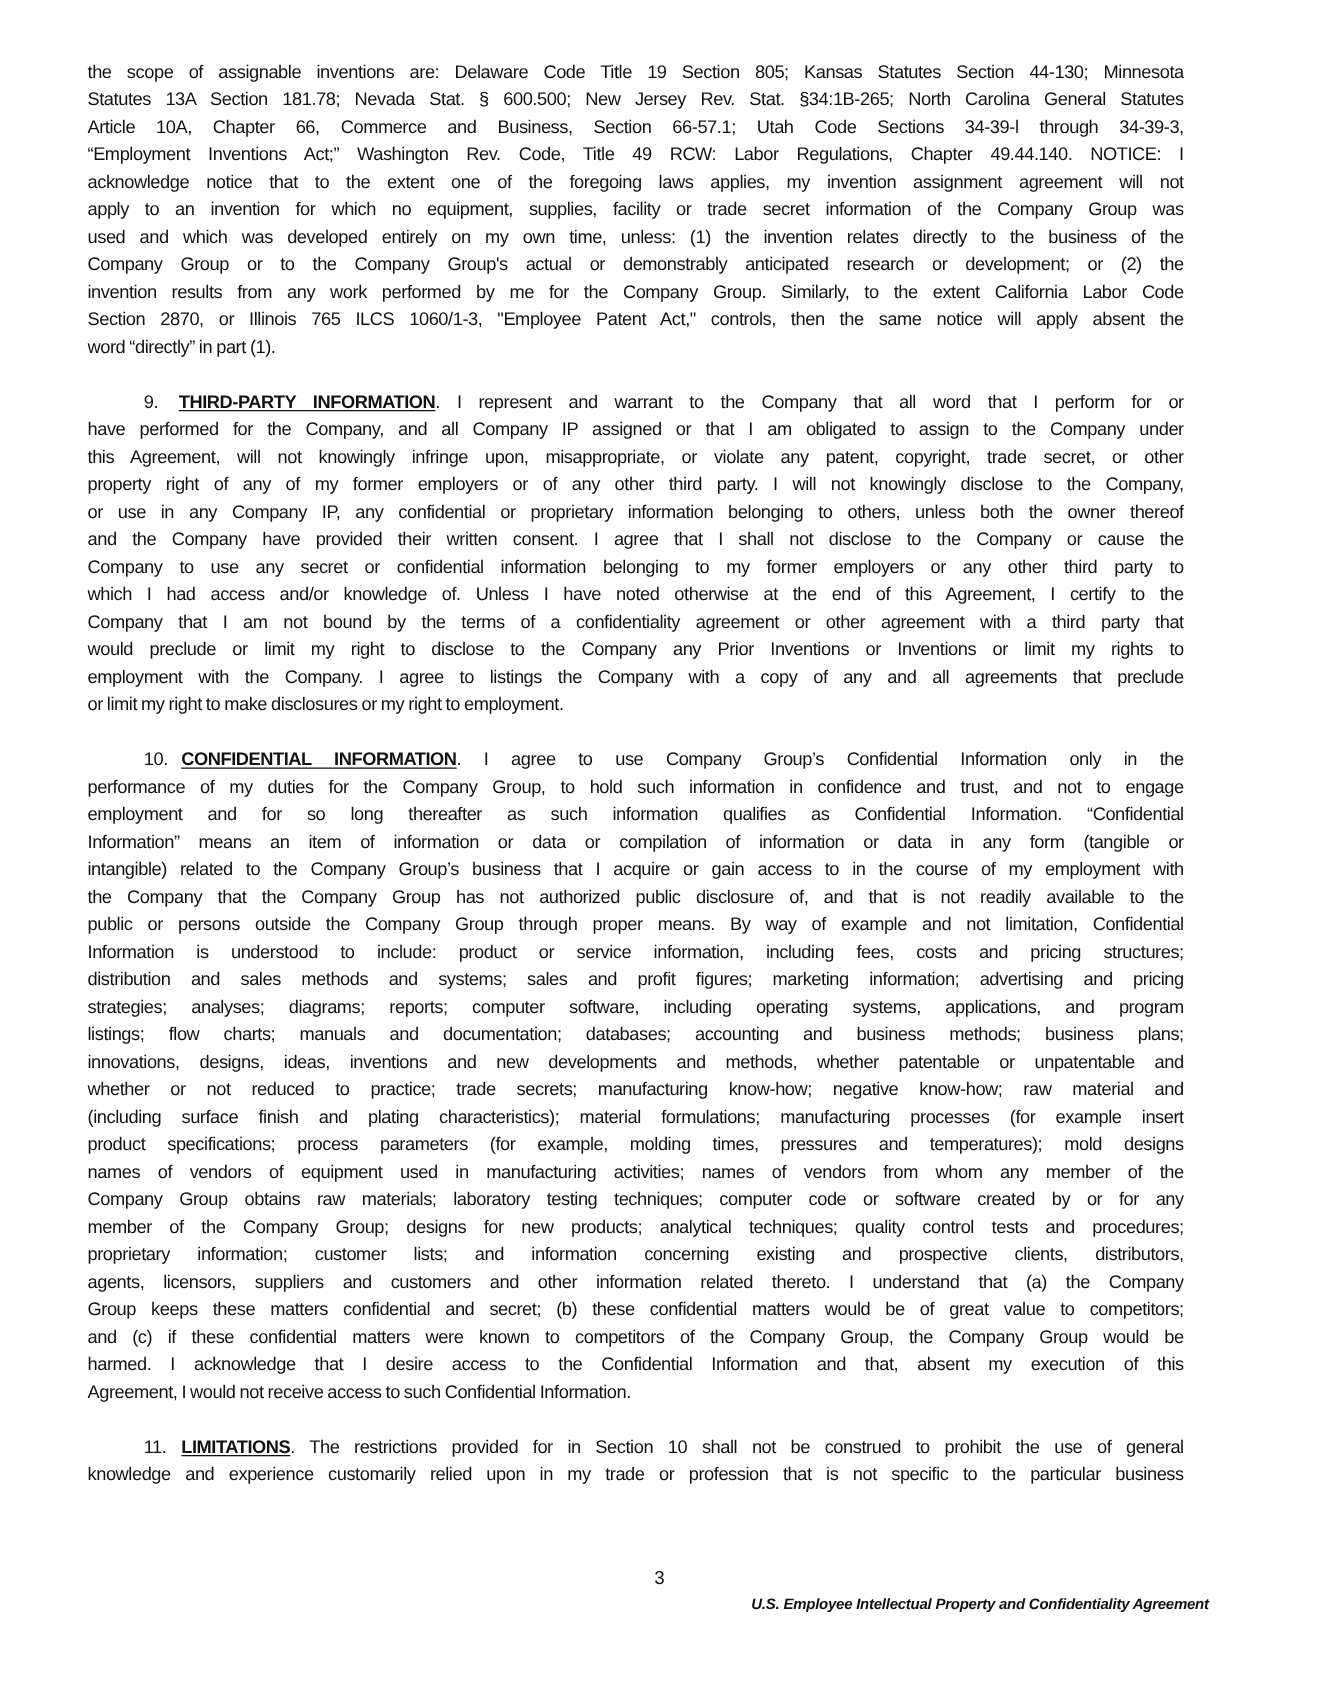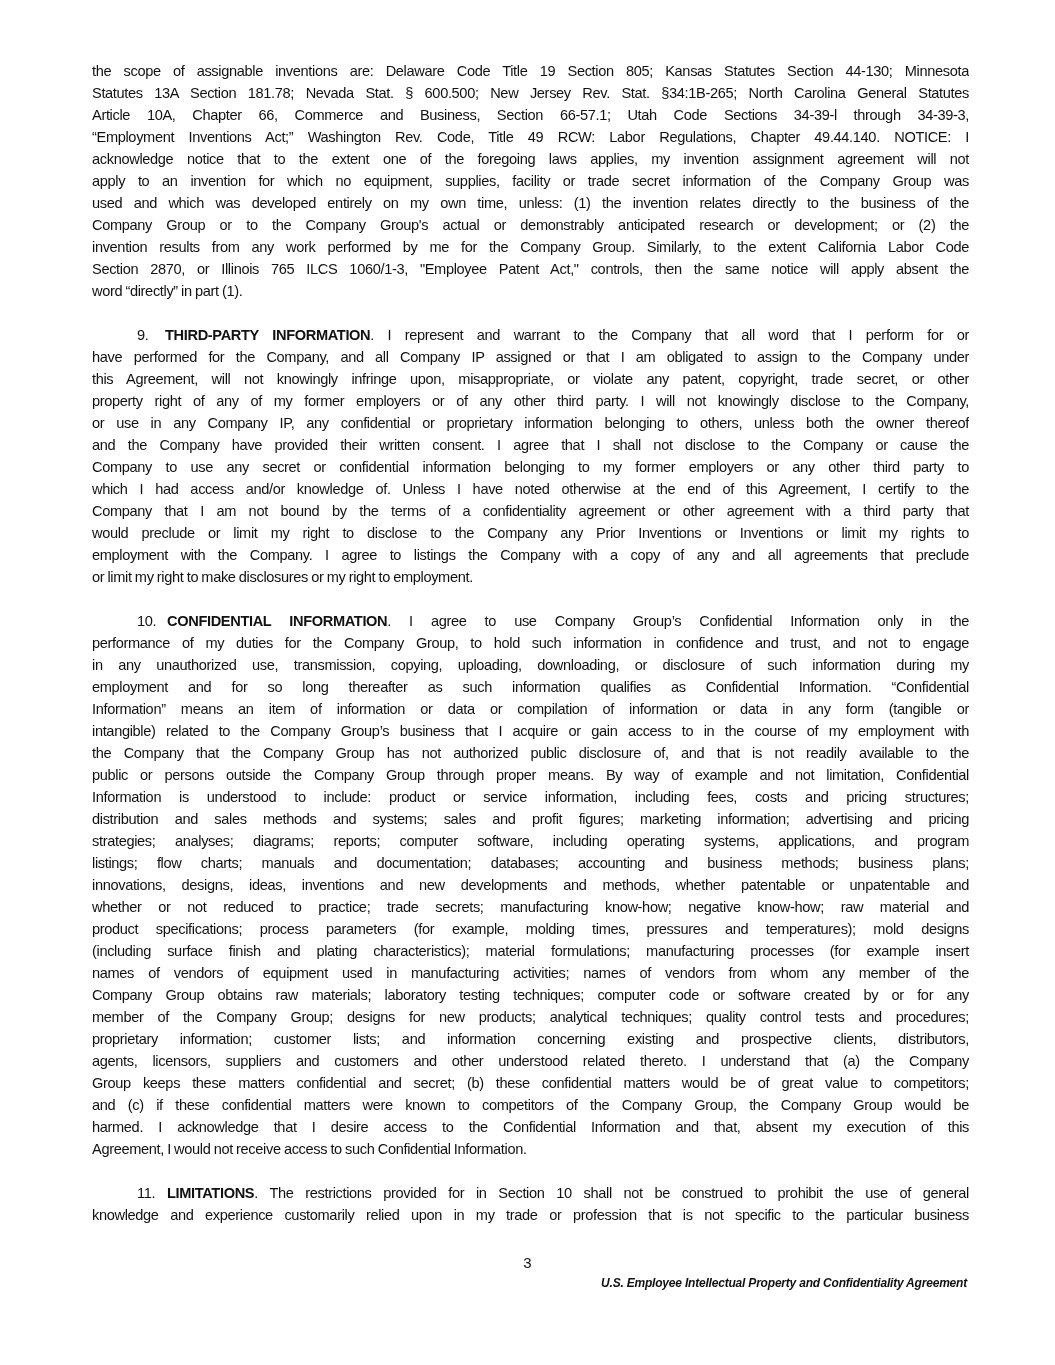--- a/index.html
+++ b/index.html
@@ -17,24 +17,23 @@
     }
     .page {
       position: absolute;
       left: 0; top: 0;
       width: 1055px;
       height: 1365px;
       background: #ffffff;
     }
     .body-text {
       position: absolute;
-      left: 92px;
+      left: 70px;
       top: 47px;
       width: 877px;
-      margin-top: 13px;
     }
     .para {
       margin: 0;
     }
     .line {
       display: block;
       height: 22px;
       line-height: 22px;
       font-size: 14.6px;
       letter-spacing: -0.35px;
@@ -48,20 +47,21 @@
       text-align-last: left;
     }
     .line.indent {
       padding-left: 45px;
     }
     .para-gap {
       height: 22px;
     }
     .heading {
       font-weight: bold;
+      text-decoration: underline;
       text-underline-offset: 2px;
     }
     .num {
       display: inline-block;
     }
     .num.n9 { width: 28px; }
     .num.n10, .num.n11 { width: 30px; }
     .page-number {
       position: absolute;
       left: 0;
@@ -119,39 +119,38 @@
       <span class="line">would preclude or limit my right to disclose to the Company any Prior Inventions or Inventions or limit my rights to</span>
       <span class="line">employment with the Company.  I agree to listings the Company with a copy of any and all agreements that preclude</span>
       <span class="line last">or limit my right to make disclosures or my right to employment.</span>
     </div>
 
     <div class="para-gap"></div>
 
     <div class="para">
       <span class="line indent"><span class="num n10">10.</span><span class="heading">CONFIDENTIAL INFORMATION</span><span>.  I agree to use Company Group’s Confidential Information only in the</span></span>
       <span class="line">performance of my duties for the Company Group, to hold such information in confidence and trust, and not to engage</span>
-      <span class="line">in any unauthorized use, transmission, copying, uploading, downloading, or disclosure of such information during my</span>
       <span class="line">employment and for so long thereafter as such information qualifies as Confidential Information. “Confidential</span>
       <span class="line">Information” means an item of information or data or compilation of information or data in any form (tangible or</span>
       <span class="line">intangible) related to the Company Group’s business that I acquire or gain access to in the course of my employment with</span>
       <span class="line">the Company that the Company Group has not authorized public disclosure of, and that is not readily available to the</span>
       <span class="line">public or persons outside the Company Group through proper means. By way of example and not limitation, Confidential</span>
       <span class="line">Information is understood to include: product or service information, including fees, costs and pricing structures;</span>
       <span class="line">distribution and sales methods and systems; sales and profit figures; marketing information; advertising and pricing</span>
       <span class="line">strategies; analyses; diagrams; reports; computer software, including operating systems, applications, and program</span>
       <span class="line">listings; flow charts; manuals and documentation; databases; accounting and business methods; business plans;</span>
       <span class="line">innovations, designs, ideas, inventions and new developments and methods, whether patentable or unpatentable and</span>
       <span class="line">whether or not reduced to practice; trade secrets; manufacturing know-how; negative know-how; raw material and</span>
+      <span class="line">(including surface finish and plating characteristics); material formulations; manufacturing processes (for example insert</span>
       <span class="line">product specifications; process parameters (for example, molding times, pressures and temperatures); mold designs</span>
-      <span class="line">(including surface finish and plating characteristics); material formulations; manufacturing processes (for example insert</span>
       <span class="line">names of vendors of equipment used in manufacturing activities; names of vendors from whom any member of the</span>
       <span class="line">Company Group obtains raw materials; laboratory testing techniques;  computer code or software created by or for any</span>
       <span class="line">member of the Company Group; designs for new products; analytical techniques; quality control tests and procedures;</span>
       <span class="line">proprietary information; customer lists; and information concerning existing and prospective clients, distributors,</span>
-      <span class="line">agents, licensors, suppliers and customers and other understood related thereto.  I understand that (a) the Company</span>
+      <span class="line">agents, licensors, suppliers and customers and other information related thereto.  I understand that (a) the Company</span>
       <span class="line">Group keeps these matters confidential and secret; (b) these confidential matters would be of great value to competitors;</span>
       <span class="line">and (c) if these confidential matters were known to competitors of the Company Group, the Company Group would be</span>
       <span class="line">harmed.  I acknowledge that I desire access to the Confidential Information and that, absent my execution of this</span>
       <span class="line last">Agreement, I would not receive access to such Confidential Information.</span>
     </div>
 
     <div class="para-gap"></div>
 
     <div class="para">
       <span class="line indent"><span class="num n11">11.</span><span class="heading">LIMITATIONS</span><span>. The restrictions provided for in Section 10 shall not be construed to prohibit the use of general</span></span>

